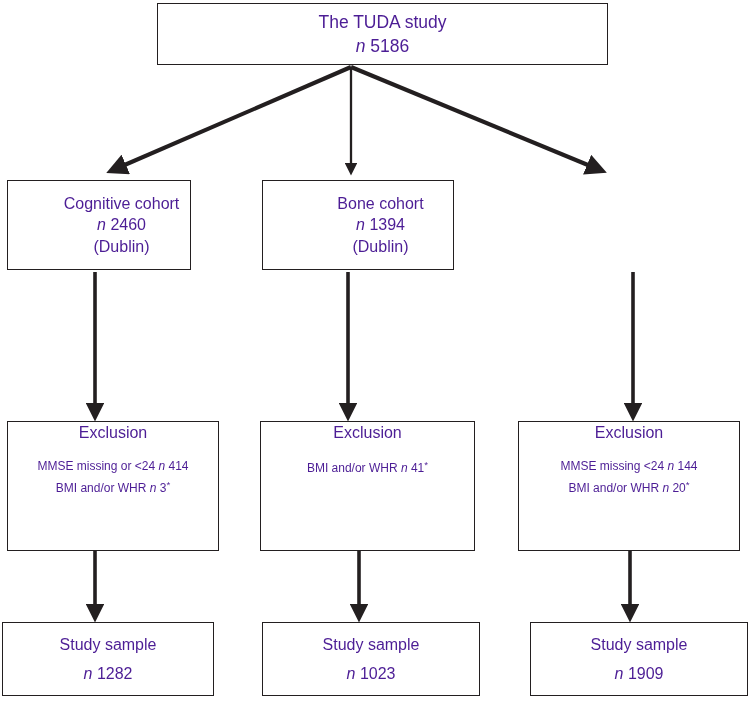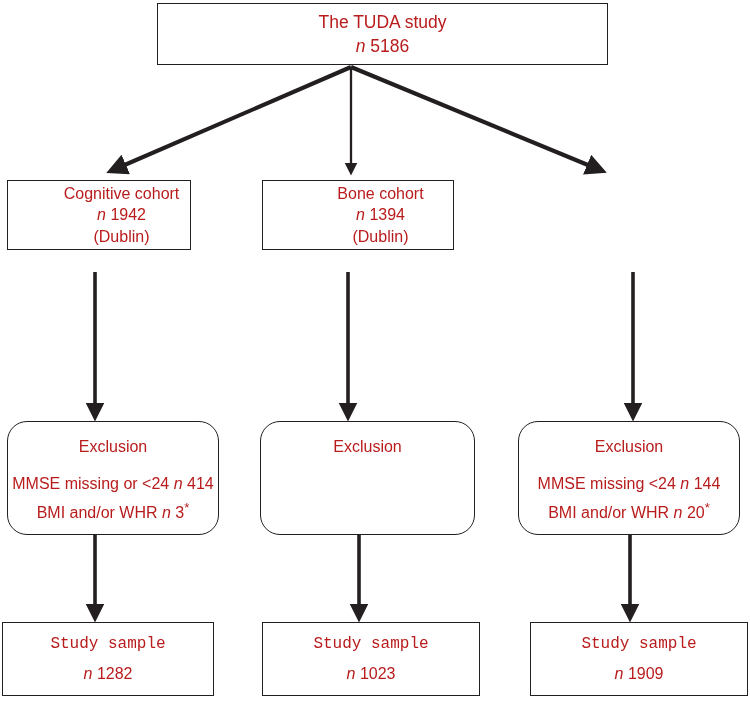--- a/index.html
+++ b/index.html
@@ -6,21 +6,21 @@
     margin: 0;
     padding: 0;
     background: #ffffff;
   }
   #page {
     position: relative;
     width: 750px;
     height: 701px;
     background: #ffffff;
     font-family: "Liberation Sans", sans-serif;
-    color: #b91c1c;
+    color: #4c1d95;
     overflow: hidden;
   }
   .arrows {
     position: absolute;
     left: 0;
     top: 0;
     width: 750px;
     height: 701px;
     pointer-events: none;
   }
@@ -46,59 +46,57 @@
     top: 3px;
     width: 451px;
     height: 62px;
     font-size: 17.5px;
   }
   #node-top .line { line-height: 1.38; }
 
   
   .cohort {
     top: 180px;
-    height: 70px;
+    height: 90px;
     font-size: 16px;
     padding-left: 45px;
   }
   #node-cohort-0 { left: 7px;   width: 184px; }
   #node-cohort-1 { left: 262px; width: 192px; }
   #node-cohort-2 { left: 518px; width: 225px; }
 
   
   .exclusion {
     top: 421px;
-    height: 114px;
+    height: 130px;
     font-size: 15.5px;
     justify-content: flex-start;
-    padding-top: 14px;
-    border-radius: 20px;
   }
   #node-exclusion-0 { left: 7px;   width: 212px; }
   #node-exclusion-1 { left: 260px; width: 215px; }
   #node-exclusion-2 { left: 518px; width: 222px; }
   .exclusion .heading {
     font-size: 16px;
     margin-bottom: 14px;
   }
   .exclusion .detail {
-    font-size: 16px;
+    font-size: 12px;
     line-height: 1.62;
   }
 
   
   .sample {
     top: 622px;
     height: 74px;
     font-size: 16px;
   }
   #node-sample-0 { left: 2px;   width: 212px; }
   #node-sample-1 { left: 262px; width: 218px; }
   #node-sample-2 { left: 530px; width: 218px; }
-  .sample .line:first-child { margin-bottom: 8px; font-family: Liberation Mono, monospace; }
+  .sample .line:first-child { margin-bottom: 8px; }
 
   .ital { font-style: italic; }
   .star {
     font-size: 0.82em;
     vertical-align: 0.45em;
     letter-spacing: 0;
   }
 </style>
 </head>
 <body>
@@ -134,39 +132,40 @@
     </g>
   </svg>
 
   <div class="node" id="node-top">
     <span class="line">The  TUDA study</span>
     <span class="line"><span class="ital">n</span>&nbsp;<span>5186</span></span>
   </div>
 
   <div class="node cohort" id="node-cohort-0">
     <span class="line">Cognitive cohort</span>
-    <span class="line"><span class="ital">n</span>&nbsp;<span>1942</span></span>
+    <span class="line"><span class="ital">n</span>&nbsp;<span>2460</span></span>
     <span class="line">(Dublin)</span>
   </div>
 
   <div class="node cohort" id="node-cohort-1">
     <span class="line">Bone cohort</span>
     <span class="line"><span class="ital">n</span>&nbsp;<span>1394</span></span>
     <span class="line">(Dublin)</span>
   </div>
 
 
   <div class="node exclusion" id="node-exclusion-0">
     <span class="line heading">Exclusion</span>
     <span class="line detail"><span>MMSE missing or &lt;24 </span><span class="ital">n</span><span> 414</span></span>
     <span class="line detail"><span>BMI and/or WHR </span><span class="ital">n</span><span> 3</span><span class="star">*</span></span>
   </div>
 
   <div class="node exclusion" id="node-exclusion-1">
     <span class="line heading">Exclusion</span>
+    <span class="line detail"><span>BMI and/or WHR </span><span class="ital">n</span><span> 41</span><span class="star">*</span></span>
   </div>
 
   <div class="node exclusion" id="node-exclusion-2">
     <span class="line heading">Exclusion</span>
     <span class="line detail"><span>MMSE missing &lt;24 </span><span class="ital">n</span><span> 144</span></span>
     <span class="line detail"><span>BMI and/or WHR </span><span class="ital">n</span><span> 20</span><span class="star">*</span></span>
   </div>
 
   <div class="node sample" id="node-sample-0">
     <span class="line">Study sample</span>

